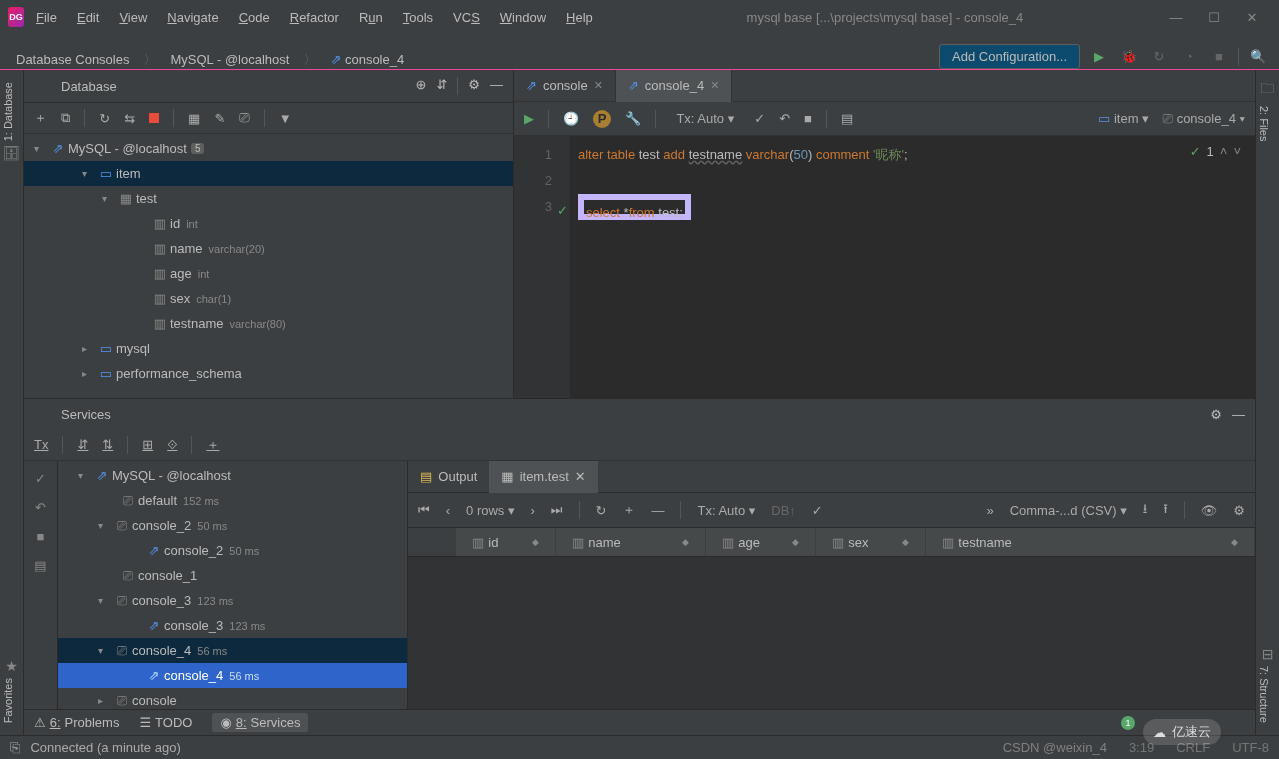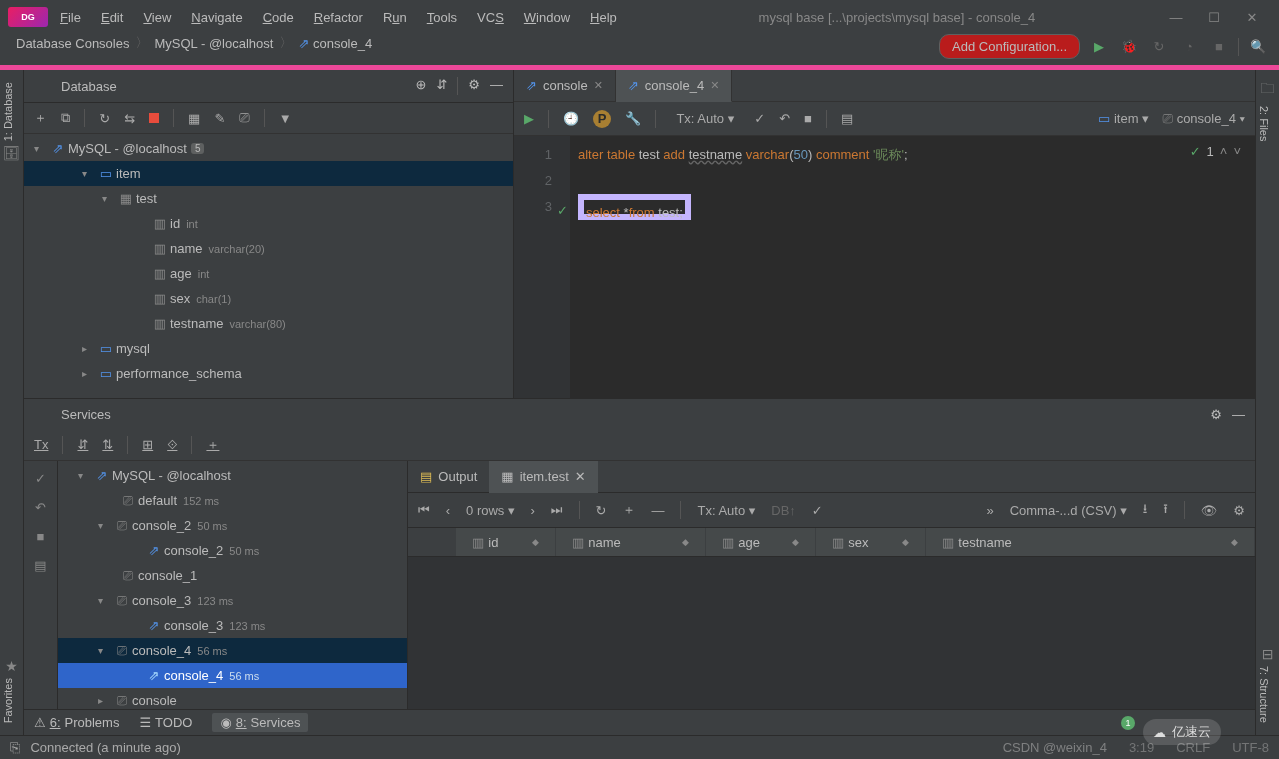--- a/index.html
+++ b/index.html
@@ -1,29 +1,29 @@
 <!DOCTYPE html>
 <html><head>
 <meta charset="utf-8">
 <style>
 * { margin: 0; padding: 0; box-sizing: border-box; font-family: "Segoe UI", Arial, sans-serif; font-size: 13px; }
 body { background: #3c3f41; color: #bbbbbb; height: 759px; width: 1279px; overflow: hidden; display: flex; flex-direction: column; }
 .titlebar { height: 34px; background: #3c3f41; display: flex; align-items: center; padding: 0 8px; gap: 4px; }
-.logo { width: 40px; height: 20px; background: linear-gradient(135deg, #e91e63, #9c27b0); border-radius: 3px; display: flex; align-items: center; justify-content: center; color: #fff; font-size: 9px; font-weight: bold; }
+.logo { width: 16px; height: 20px; background: linear-gradient(135deg, #e91e63, #9c27b0); border-radius: 3px; display: flex; align-items: center; justify-content: center; color: #fff; font-size: 9px; font-weight: bold; }
 .menu-item { padding: 4px 8px; cursor: pointer; }
 .menu-item .u { text-decoration: underline; }
 .title-text { flex: 1; text-align: center; color: #888; font-size: 13px; }
 .win-controls { display: flex; gap: 24px; padding-right: 12px; }
 .win-btn { width: 14px; height: 14px; display: flex; align-items: center; justify-content: center; color: #888; cursor: pointer; }
 
-.breadcrumb-bar { height: 36px; background: #3c3f41; border-bottom: 5px solid #ec4899; display: flex; align-items: flex-start; padding: 0 10px; gap: 0; }
+.breadcrumb-bar { height: 36px; background: #3c3f41; border-bottom: 1px solid #ec4899; display: flex; align-items: flex-end; padding: 0 10px; gap: 8px; }
 .crumb { padding: 2px 6px; cursor: pointer; }
 .crumb-sep { color: #666; }
 .bc-right { margin-left: auto; display: flex; align-items: center; gap: 8px; }
-.add-config { background: #b91c1c; border: 1px solid #5e6060; padding: 4px 12px; border-radius: 10px; cursor: pointer; }
+.add-config { background: #0c4a6e; border: 1px solid #5e6060; padding: 4px 12px; border-radius: 3px; cursor: pointer; }
 .toolbar-btn { width: 22px; height: 22px; display: flex; align-items: center; justify-content: center; color: #666; cursor: pointer; }
 
 .main-area { flex: 1; display: flex; overflow: hidden; }
 .left-rail { width: 24px; background: #3c3f41; border-right: 1px solid #2b2b2b; display: flex; flex-direction: column; justify-content: space-between; padding: 8px 0; }
 .rail-label { writing-mode: vertical-rl; transform: rotate(180deg); font-size: 11px; color: #bbb; padding: 4px 2px; white-space: nowrap; }
 .rail-icon { color: #888; text-align: center; font-size: 14px; }
 .right-rail { width: 24px; background: #3c3f41; border-left: 1px solid #2b2b2b; display: flex; flex-direction: column; justify-content: space-between; padding: 8px 0; }
 
 .content { flex: 1; display: flex; flex-direction: column; overflow: hidden; }
 .upper { flex: 1; display: flex; overflow: hidden; border-bottom: 1px solid #2b2b2b; }

